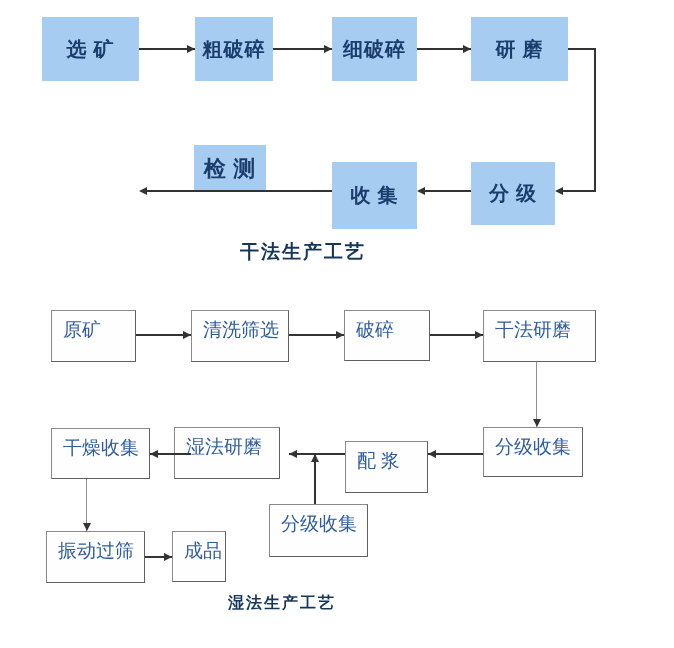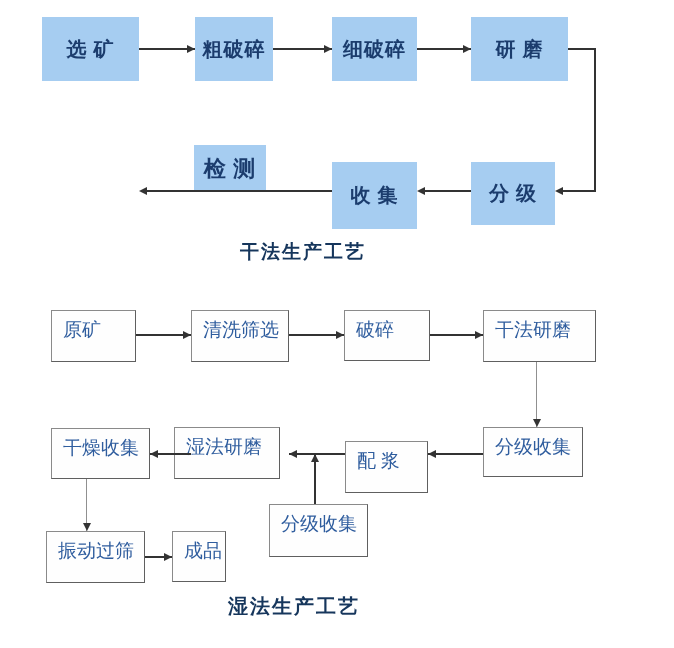--- a/index.html
+++ b/index.html
@@ -113,15 +113,15 @@
 
   <div class="hl" style="left:150px;top:453px;width:41px"></div>
   <i class="ar l" style="left:150px;top:450px"></i>
 
   <div class="vl light" style="left:86px;top:479px;height:52px"></div>
   <i class="ar d" style="left:83px;top:523px"></i>
 
   <div class="hl" style="left:145px;top:556px;width:27px"></div>
   <i class="ar r" style="left:164px;top:553px"></i>
 
-  <div class="dtitle" style="left:228px;top:593px;width:140px;font-size:20px">湿法生产工艺</div>
+  <div class="dtitle" style="left:228px;top:593px;width:140px;font-size:16px">湿法生产工艺</div>
 
 </div>
 
 </body></html>

